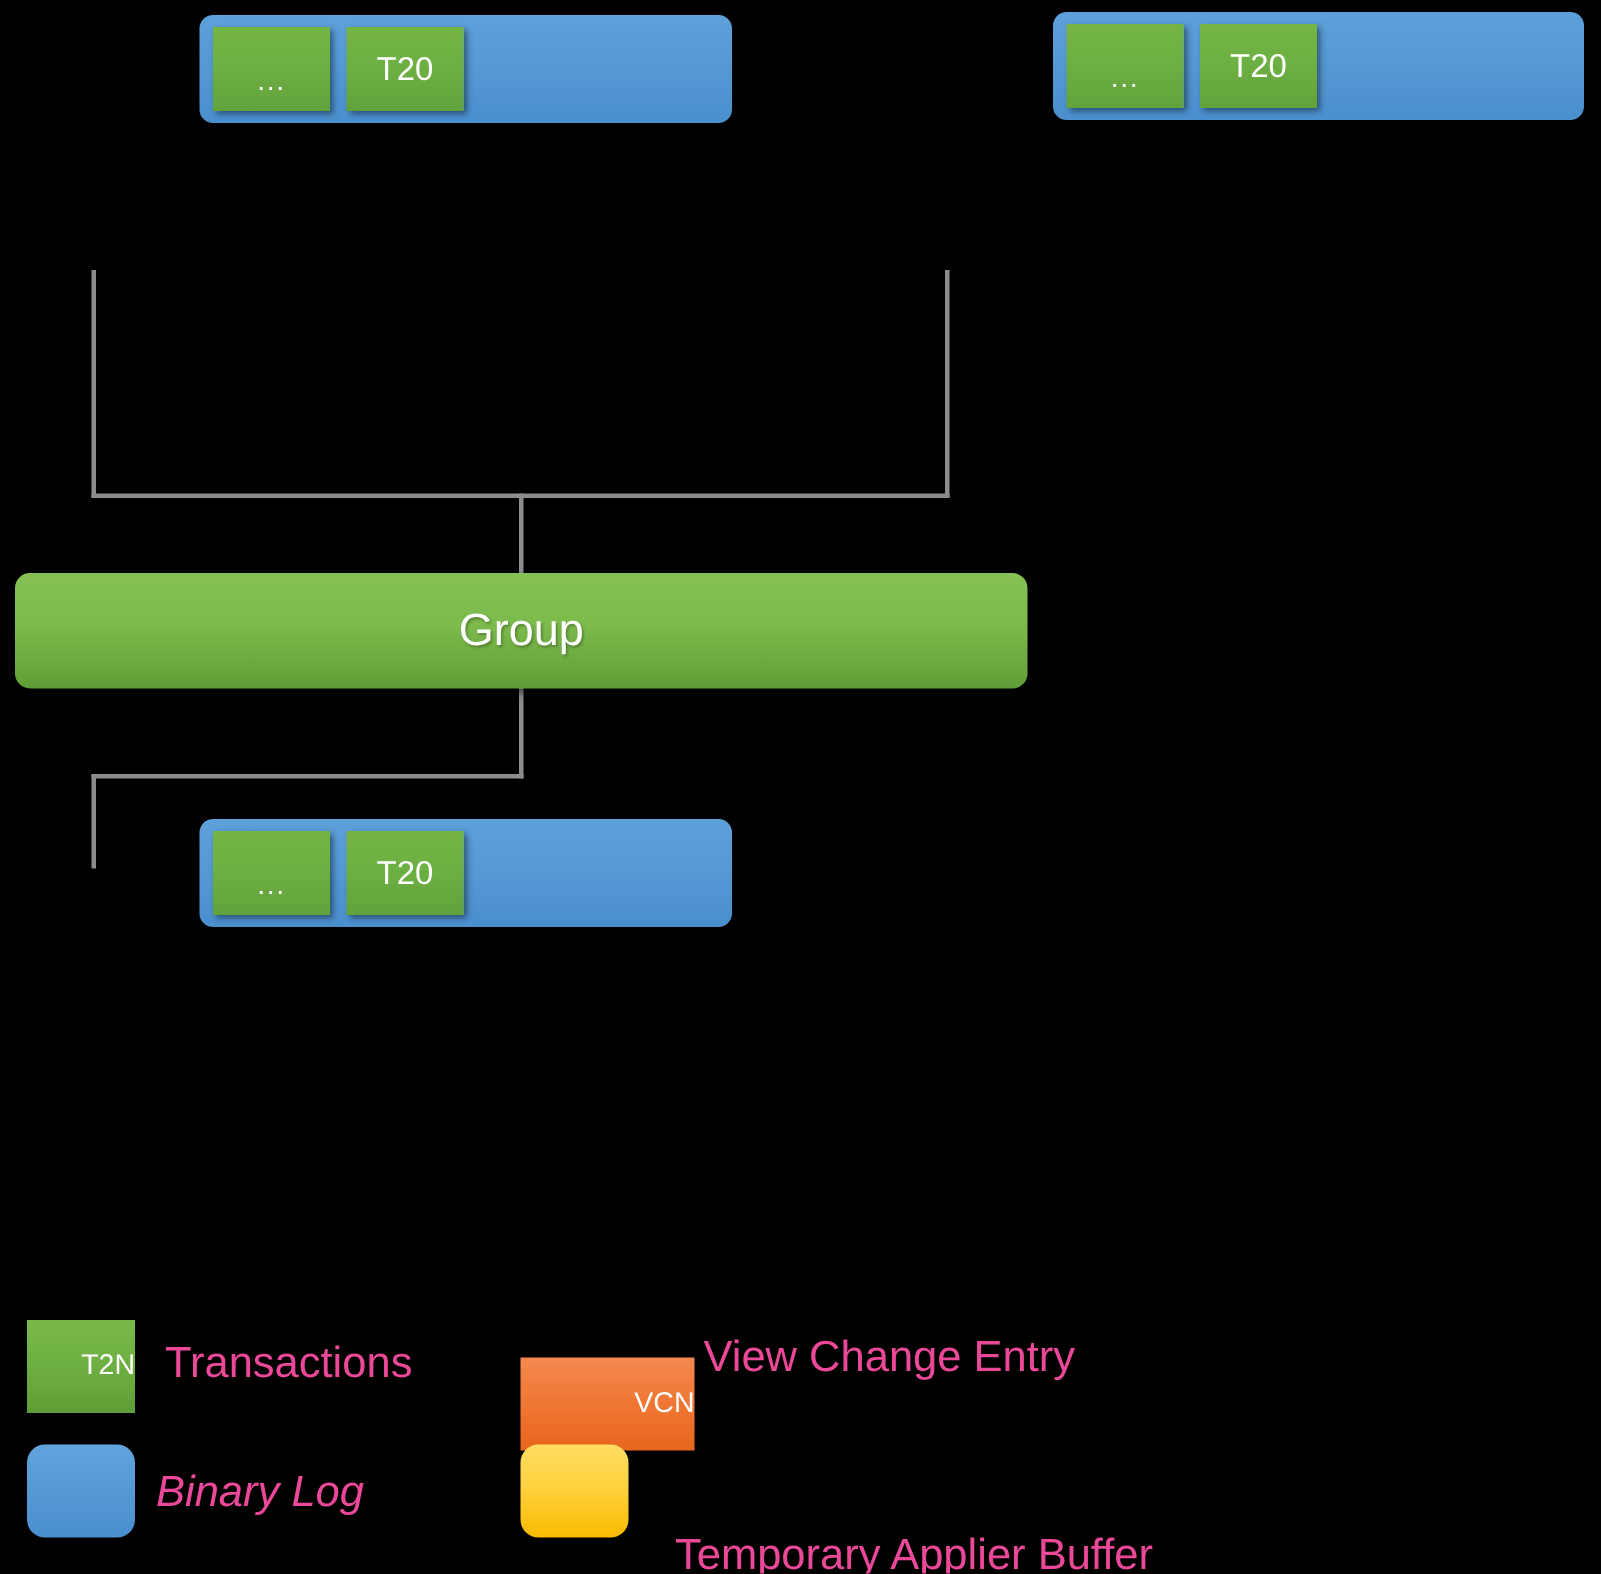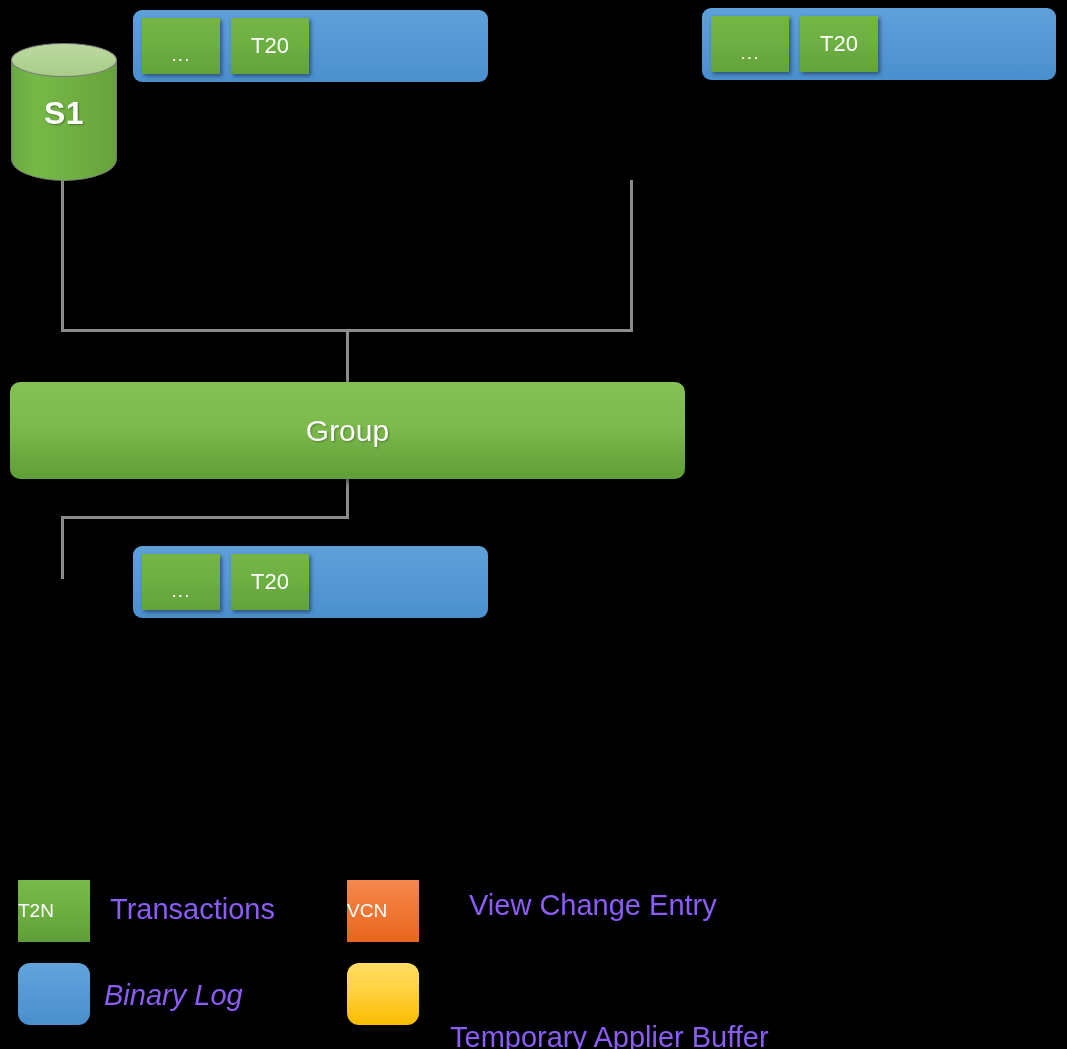--- a/index.html
+++ b/index.html
@@ -100,60 +100,60 @@
     font-size: 19px;
     letter-spacing: 1px;
   }
 
   
   .group-box {
     position: absolute;
     left: 10px;
     top: 382px;
     width: 675px;
-    height: 97px;
+    height: 77px;
     border-radius: 10px;
     background: linear-gradient(to bottom, #85c154 0%, #7cba4c 45%, #5f9e36 100%);
     box-shadow: 0 3px 6px rgba(0,0,0,0.5);
     display: flex;
     align-items: center;
     justify-content: center;
     color: #ffffff;
     font-size: 30px;
     text-shadow: 1px 1px 2px rgba(0,0,0,0.3);
   }
 
   
   .legend-swatch {
     position: absolute;
     width: 72px;
     height: 62px;
     display: flex;
     align-items: center;
-    justify-content: flex-start;
+    justify-content: flex-end;
     color: #ffffff;
     font-size: 19px;
   }
   .sw-green {
     background: linear-gradient(to bottom, #79b94a 0%, #6fb043 45%, #5f9e36 100%);
   }
   .sw-blue {
     background: linear-gradient(to bottom, #63a4dd 0%, #5598d4 50%, #4a8fce 100%);
     border-radius: 12px;
   }
   .sw-orange {
     background: linear-gradient(to bottom, #f4894f 0%, #f07836 45%, #e8661d 100%);
   }
   .sw-yellow {
     background: linear-gradient(to bottom, #ffdc63 0%, #ffd23f 45%, #f9bb00 100%);
     border-radius: 12px;
   }
   .legend-label {
     position: absolute;
-    color: #8b5cf6;
+    color: #ec4899;
     font-size: 29px;
     white-space: nowrap;
   }
 </style>
 </head>
 <body>
 
 <div id="canvas">
 
   <div class="line" style="left:61px; top:180px; width:3px; height:152px;"></div>
@@ -163,25 +163,20 @@
   <div class="line" style="left:61px; top:329px; width:572px; height:3px;"></div>
 
   <div class="line" style="left:346px; top:329px; width:3px; height:56px;"></div>
 
   <div class="line" style="left:346px; top:456px; width:3px; height:63px;"></div>
 
   <div class="line" style="left:61px; top:516px; width:288px; height:3px;"></div>
 
   <div class="line" style="left:61px; top:516px; width:3px; height:63px;"></div>
 
-  <div class="cylinder" style="left:11px; top:43px;">
-    <div class="cyl-body"></div>
-    <div class="cyl-top"></div>
-    <div class="cyl-label">S1</div>
-  </div>
 
   <div class="binlog" style="left:133px; top:10px; width:355px;">
     <div class="txn ellipsis" style="left:9px;">...</div>
     <div class="txn" style="left:98px;">T20</div>
   </div>
 
 
   <div class="binlog" style="left:702px; top:8px; width:354px;">
     <div class="txn ellipsis" style="left:9px;">...</div>
     <div class="txn" style="left:98px;">T20</div>
@@ -195,21 +190,21 @@
   <div class="binlog" style="left:133px; top:546px; width:355px;">
     <div class="txn ellipsis" style="left:9px;">...</div>
     <div class="txn" style="left:98px;">T20</div>
   </div>
 
   <div class="legend-swatch sw-green" style="left:18px; top:880px;">
     <span>T2N</span>
   </div>
   <div class="legend-label" style="left:110px; top:893px;">Transactions</div>
 
-  <div class="legend-swatch sw-orange" style="left:347px; top:880px;">
+  <div class="legend-swatch sw-orange" style="left:347px; top:905px;padding-left:44px;">
     <span>VCN</span>
   </div>
   <div class="legend-label" style="left:469px; top:889px;">View Change Entry</div>
 
   <div class="legend-swatch sw-blue" style="left:18px; top:963px;">
     <span></span>
   </div>
   <div class="legend-label" style="left:104px; top:979px;font-style:italic;">Binary Log</div>
 
   <div class="legend-swatch sw-yellow" style="left:347px; top:963px;">

